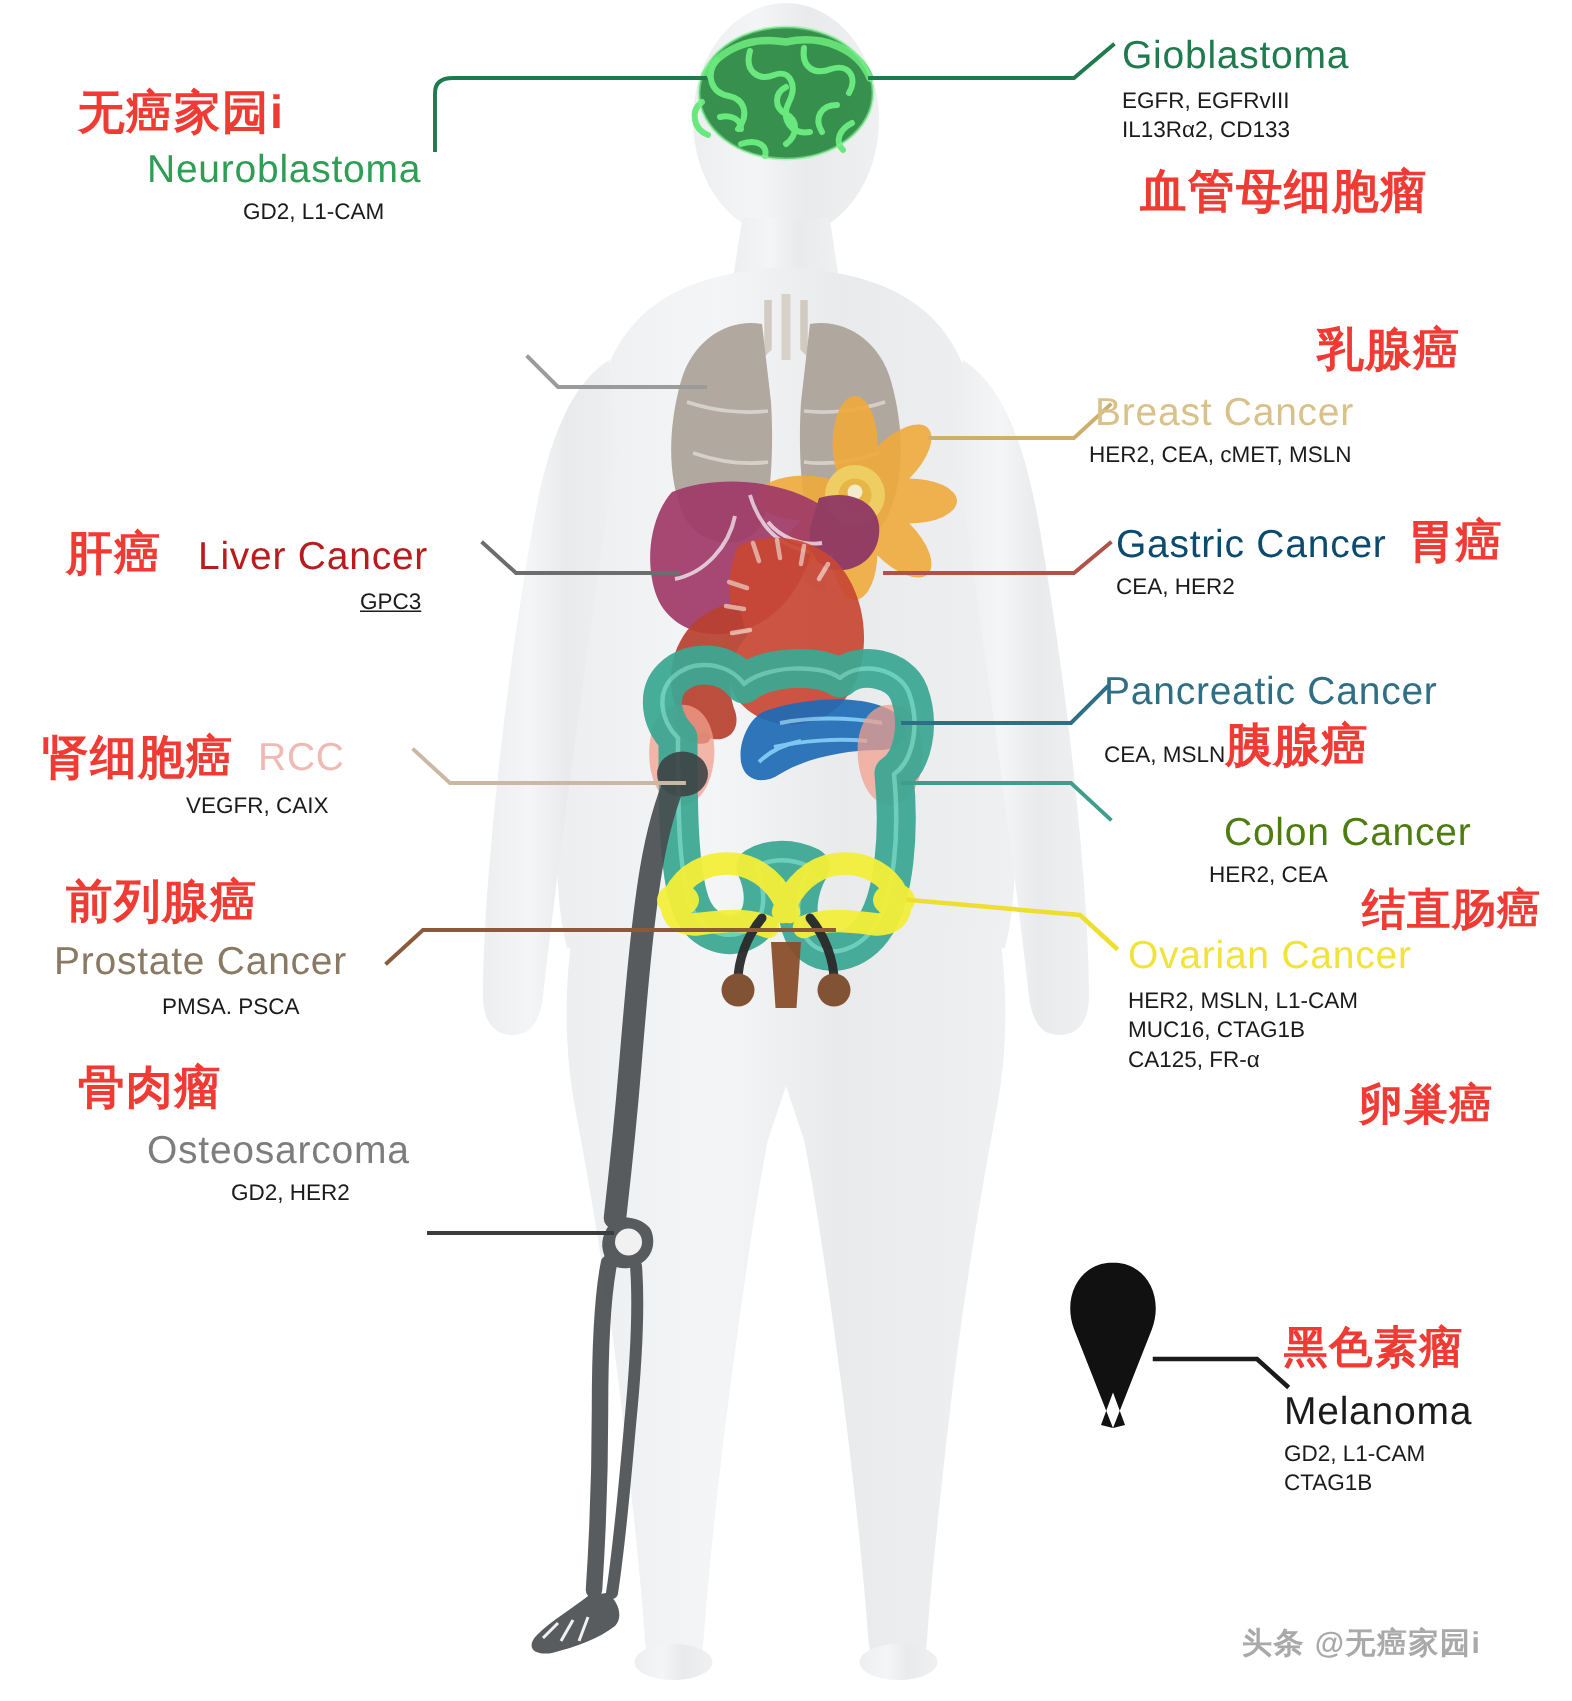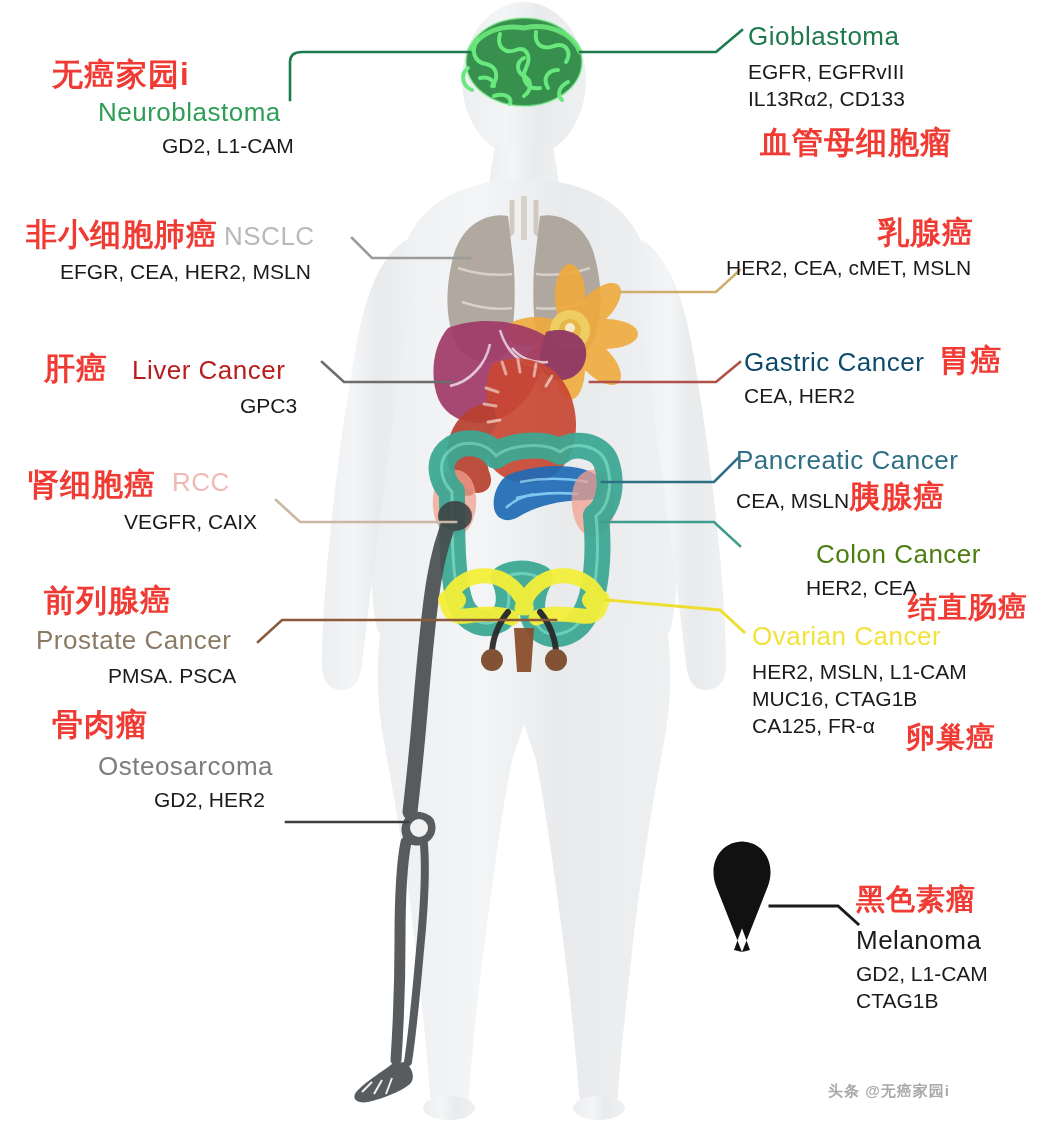--- a/index.html
+++ b/index.html
@@ -27,27 +27,27 @@
     white-space:nowrap;line-height:1.1;
   }
   .cn-lg{font-size:31px;}
   .cn-md{font-size:29px;}
   .en{
     font-weight:normal;white-space:nowrap;line-height:1.15;
     letter-spacing:.5px;
   }
   .en-lg{font-size:26px;}
   .markers{
-    color:#1b1b1b;font-size:21px;line-height:1.3;white-space:nowrap;
+    color:#1b1b1b;font-size:15px;line-height:1.3;white-space:nowrap;
   }
   .markers div{white-space:nowrap;}
   .right{text-align:right;}
 
   .wm{
-    position:absolute;color:#9b9b9b;font-size:15px;font-weight:bold;
+    position:absolute;color:#9b9b9b;font-size:20px;font-weight:bold;
     letter-spacing:1px;white-space:nowrap;opacity:.85;
   }
 </style>
 </head>
 <body>
 
 <div id="stage">
 
   <svg class="silhouette" viewBox="0 0 1048 1134">
     <defs>
@@ -302,59 +302,51 @@
 
   <div class="label-block" style="left:748px;top:22px;">
     <div class="en en-lg" style="color:#1f7a4d;">Gioblastoma</div>
     <div class="markers" style="margin-top:6px;">
       <div>EGFR, EGFRvIII</div>
       <div>IL13Rα2, CD133</div>
     </div>
     <div class="cn cn-lg" style="margin-top:14px;margin-left:12px;">血管母细胞瘤</div>
   </div>
 
-  <div class="label-block" style="left:26px;top:218px;">
-    <div style="display:flex;align-items:baseline;gap:6px;">
-      <span class="cn cn-lg">非小细胞肺癌</span>
-      <span class="en en-lg" style="color:#b9b9b9;">NSCLC</span>
-    </div>
-    <div class="markers" style="margin-top:6px;margin-left:34px;">
-      <div>EFGR, CEA, HER2, MSLN</div>
-    </div>
-  </div>
 
   <div class="label-block" style="left:726px;top:216px;width:300px;">
     <div class="cn cn-lg right" style="margin-right:52px;">乳腺癌</div>
+    <div class="en en-lg" style="color:#d9c18a;margin-top:10px;margin-left:4px;">Breast Cancer</div>
     <div class="markers" style="margin-top:4px;">
       <div>HER2, CEA, cMET, MSLN</div>
     </div>
   </div>
 
   <div class="label-block" style="left:44px;top:352px;">
     <div style="display:flex;align-items:baseline;gap:24px;">
       <span class="cn cn-lg">肝癌</span>
       <span class="en en-lg" style="color:#b91c1c;">Liver Cancer</span>
     </div>
-    <div class="markers" style="margin-top:6px;margin-left:196px;">
+    <div class="markers" style="margin-top:6px;margin-left:196px;text-decoration:underline;">
       <div>GPC3</div>
     </div>
   </div>
 
   <div class="label-block" style="left:744px;top:344px;">
     <div style="display:flex;align-items:baseline;gap:14px;">
       <span class="en en-lg" style="color:#0c4a6e;">Gastric Cancer</span>
       <span class="cn cn-lg">胃癌</span>
     </div>
     <div class="markers" style="margin-top:4px;">
       <div>CEA, HER2</div>
     </div>
   </div>
 
   <div class="label-block" style="left:28px;top:468px;">
-    <div style="display:flex;align-items:flex-start;gap:16px;">
+    <div style="display:flex;align-items:center;gap:16px;margin-top:20px;">
       <span class="cn cn-lg">肾细胞癌</span>
       <span class="en en-lg" style="color:#f0b9b4;">RCC</span>
     </div>
     <div class="markers" style="margin-top:6px;margin-left:96px;">
       <div>VEGFR, CAIX</div>
     </div>
   </div>
 
   <div class="label-block" style="left:736px;top:446px;">
     <div class="en en-lg" style="color:#2e6f86;">Pancreatic Cancer</div>

